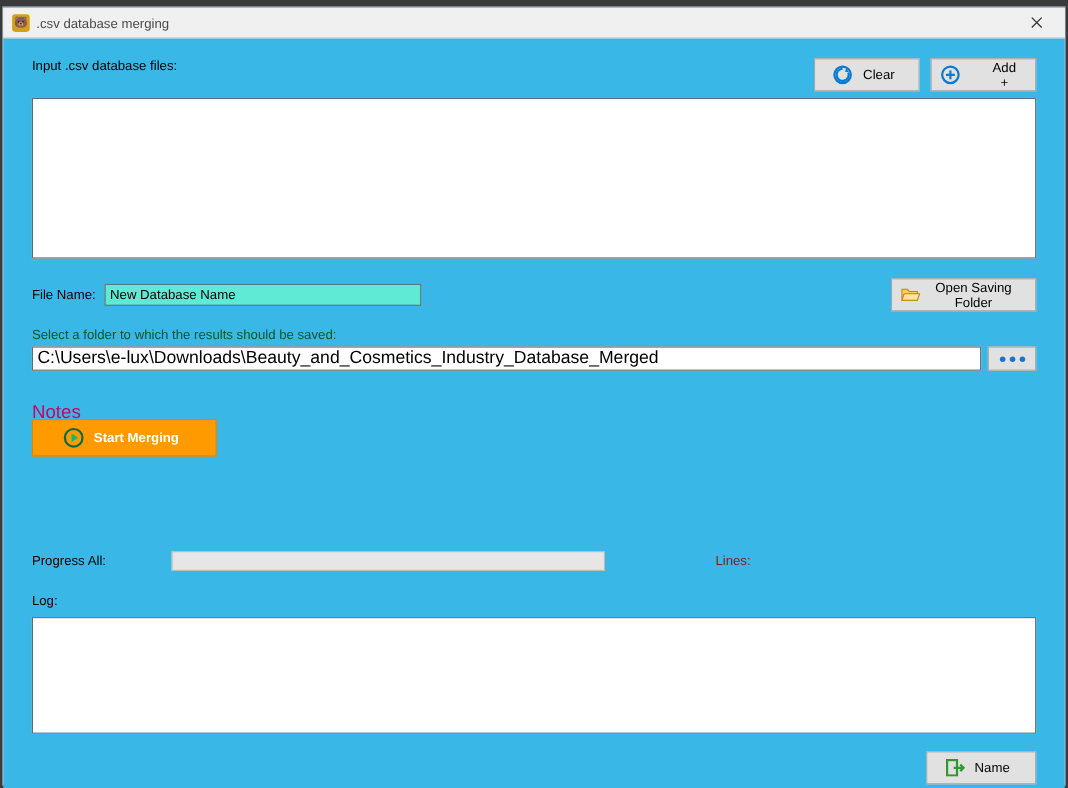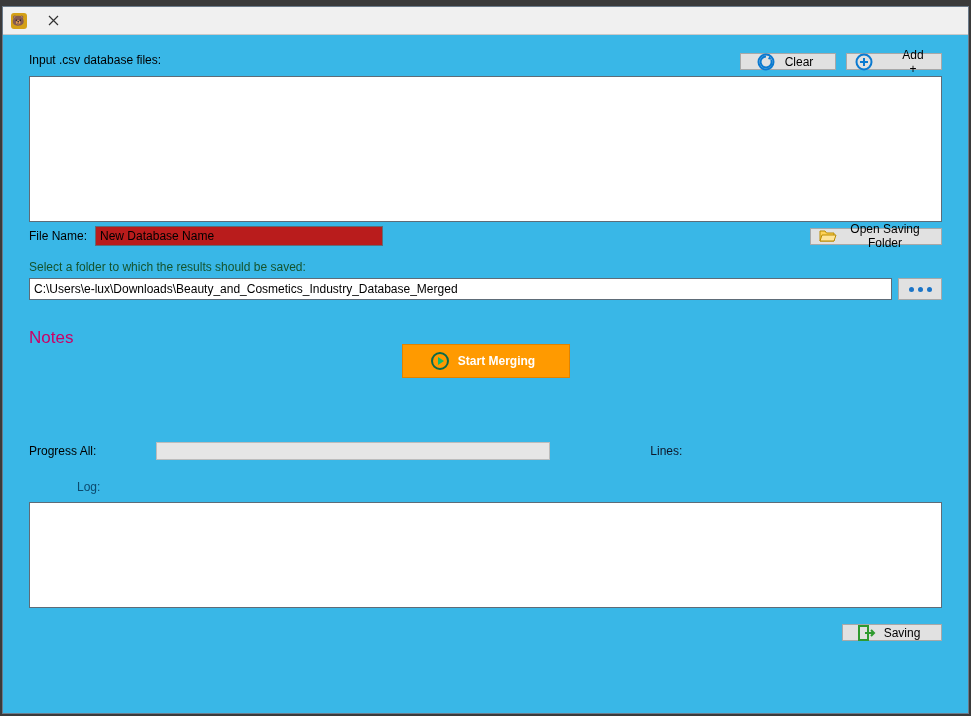--- a/index.html
+++ b/index.html
@@ -52,21 +52,21 @@
   }
   .toprow {
     display: flex;
     margin-bottom: 6px;
   }
   .toprow .lbl { color: #000; }
   .spacer { flex: 1; }
   .btn {
     background: #e1e1e1;
     border: 1px solid #a8a8a8;
-    height: 17px;
+    height: 30px;
     padding: 0 14px 0 8px;
     display: inline-flex;
     align-items: center;
     gap: 8px;
     cursor: pointer;
     color: #000;
     font-size: 12px;
   }
   .btn svg { flex-shrink: 0; }
   .btn-clear { width: 96px; justify-content:center; gap:10px;}
@@ -89,74 +89,75 @@
   }
   .btn-close { width: 100px; justify-content:center; gap:8px;}
 
   .filelist {
     width: 100%;
     height: 146px;
     background: #fff;
     border: 1px solid #5e6c78;
   }
   .row { display: flex; align-items: center; gap: 8px; }
-  .filename-row { margin-top: 4px; }
+  .filename-row { margin-top: 18px; }
   .filename-row .lbl { color:#000; }
   .filename-input {
     width: 288px; height: 20px;
     border: 1px solid #5e6c78;
     padding: 0 4px;
     font-size: 12px;
     color:#000;
-    background:#b91c1c;
+    background:#5eead4;
   }
   .folderlabel { margin-top: 14px; color:#14532d; }
   .folderrow { margin-top: 4px; gap:6px; }
   .folder-input {
     flex: 1;
     height: 22px;
     border: 1px solid #5e6c78;
     padding: 0 4px;
-    font-size: 12px;
+    font-size: 16px;
     background:#fff;
     color:#000;
   }
   .notes {
     color: #cc0066;
     font-size: 17px;
     margin-top: 28px;
   }
-  .startrow { display:flex; justify-content:center; margin-top: -4px; }
-  .progressrow { display:flex; align-items:center; gap: 60px; margin-top: 64px; }
+  .startrow { display:flex; justify-content:flex-start; margin-top: -4px; }
+  .progressrow { display:flex; align-items:center; gap: 60px; margin-top: 86px; }
   .progressrow .plabel { color:#000; }
   .progressbar {
     width: 394px; height: 18px;
     background: #e6e6e6;
     border: 1px solid #bcbcbc;
   }
-  .lineslabel { color:#0f172a; margin-left: 40px; }
-  .loglabel { color:#0c4a6e; margin-top: 20px; margin-left: 48px; }
+  .lineslabel { color:#7f1d1d; margin-left: 40px; }
+  .loglabel { color:#000000; margin-top: 20px; }
   .logbox {
     width: 100%;
     height: 106px;
     background: #fff;
     border: 1px solid #5e6c78;
     margin-top: 8px;
   }
   .closerow { display:flex; justify-content:flex-end; margin-top: 16px; }
 
   .dots { display:flex; gap:4px; }
   .dots span { width:5px; height:5px; border-radius:50%; background:#1a74c7; }
 </style>
 </head>
 <body>
 
 <div class="window">
   <div class="titlebar">
     <div class="appicon">🐻</div>
+    <div class="title">.csv database merging</div>
     <div class="winbtn">
       <svg width="11" height="11" viewBox="0 0 11 11">
           <path d="M1 1 L10 10 M10 1 L1 10" stroke="#333" stroke-width="1.2" fill="none"></path>
         </svg>
     </div>
   </div>
 
   <div class="client">
 
     <div class="toprow">
@@ -226,18 +227,18 @@
 
     <div class="loglabel">Log:</div>
     <div class="logbox"></div>
 
     <div class="closerow">
       <button class="btn btn-close">
         <svg width="18" height="16" viewBox="0 0 18 16">
           <rect x="1" y="1" width="9" height="14" fill="none" stroke="#2e9a2e" stroke-width="2"></rect>
           <path d="M7 8 H16 M13 5 L16 8 L13 11" fill="none" stroke="#2e9a2e" stroke-width="2"></path>
         </svg>
-        <span>Saving</span>
+        <span>Name</span>
       </button>
     </div>
 
   </div>
 </div>
 
 </body></html>

